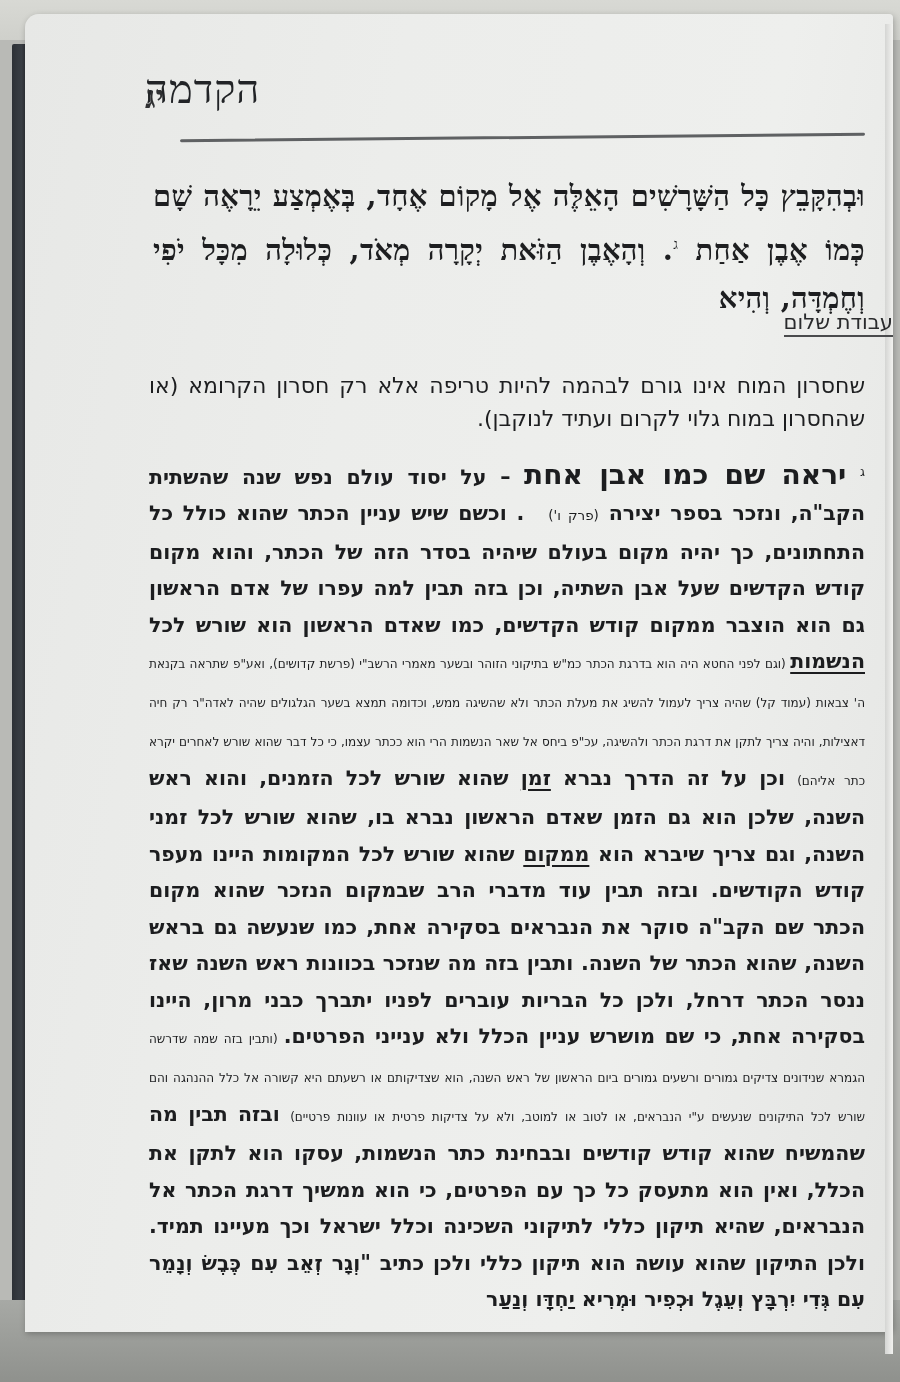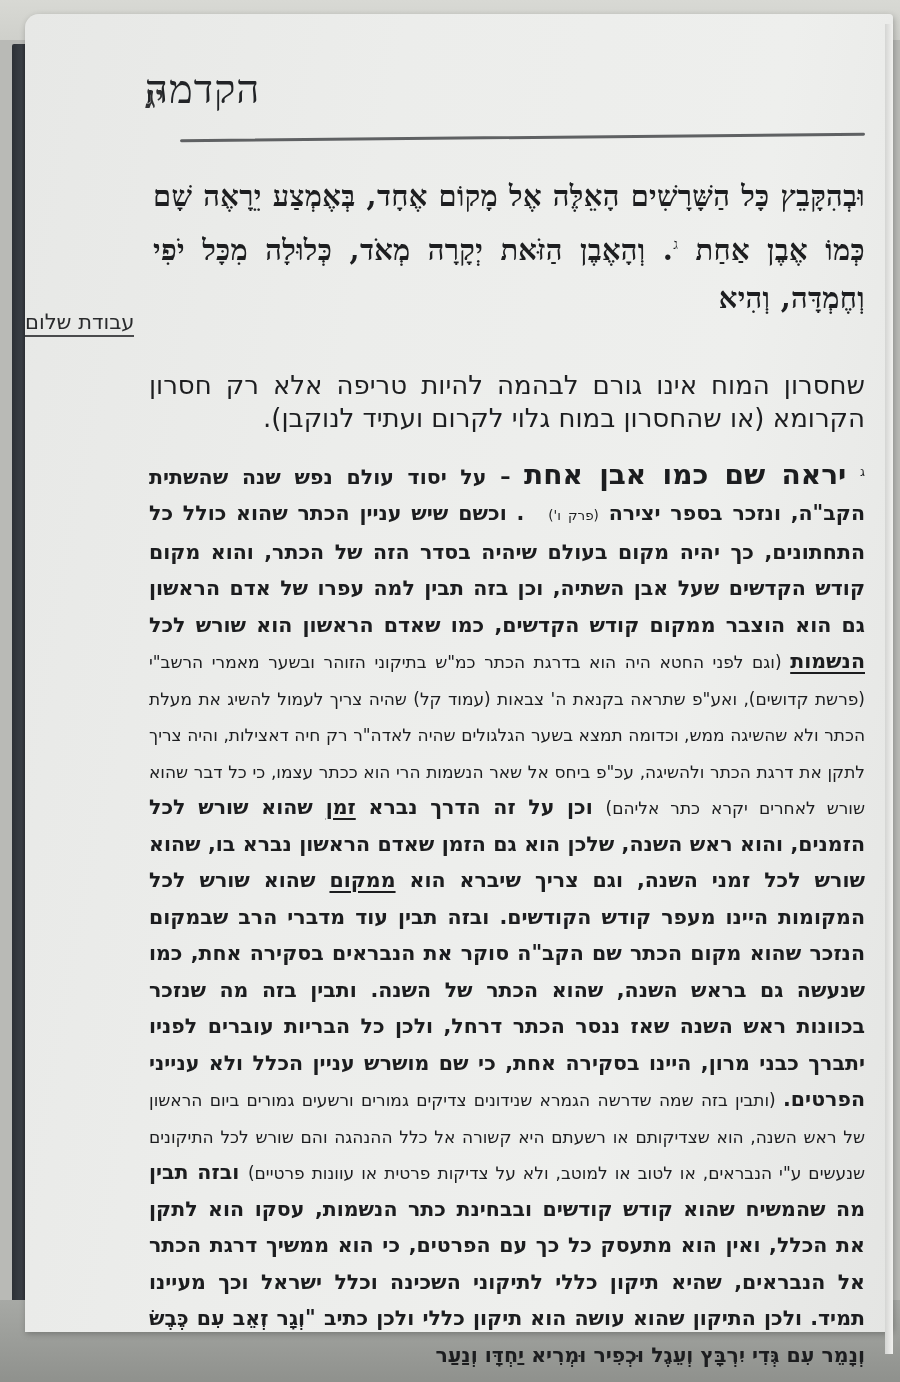--- a/index.html
+++ b/index.html
@@ -71,45 +71,45 @@
       color: #1d1e20;
     }
     .verse {
       left: 128px; top: 158px; width: 712px;
       font-size: 29px; line-height: 48px;
       font-weight: bold;
       letter-spacing: 0.3px;
     }
     .commentary-title {
       position: absolute; left: 0; right: 0; top: 296px;
-      text-align: left; direction: rtl;
+      text-align: right; direction: rtl;
       font-family: "DejaVu Sans", "Liberation Sans", sans-serif;
       font-size: 21px; color: #2a2b2d;
     }
     .commentary-title span {
       border-bottom: 2px solid #4a4b4d;
       padding-bottom: 1px;
     }
     .commentary {
       left: 124px; top: 355px; width: 716px;
       font-family: "DejaVu Sans", "Liberation Sans", sans-serif;
-      font-size: 26px; line-height: 33px;
+      font-size: 22px; line-height: 33px;
     }
     .footnote {
       left: 124px; top: 440px; width: 716px;
       font-family: "DejaVu Sans", "Liberation Sans", sans-serif;
       font-size: 20.5px; line-height: 36.5px;
       font-weight: bold;
       color: #1c1d1f;
     }
     .footnote .small {
       font-size: 13.5px; font-weight: normal; margin-left: 24px;
     }
     .footnote .paren-block {
-      font-size: 17px; font-weight: normal; line-height: 28px;
+      font-size: 12px; font-weight: normal; line-height: 36px;
     }
     .footnote .lead {
       font-size: 28px;
     }
     .footnote .marker {
       font-size: 12px; vertical-align: super; font-weight: normal;
     }
     .footnote u { text-decoration-thickness: 2px; text-underline-offset: 4px; }
   </style>
 </head>

